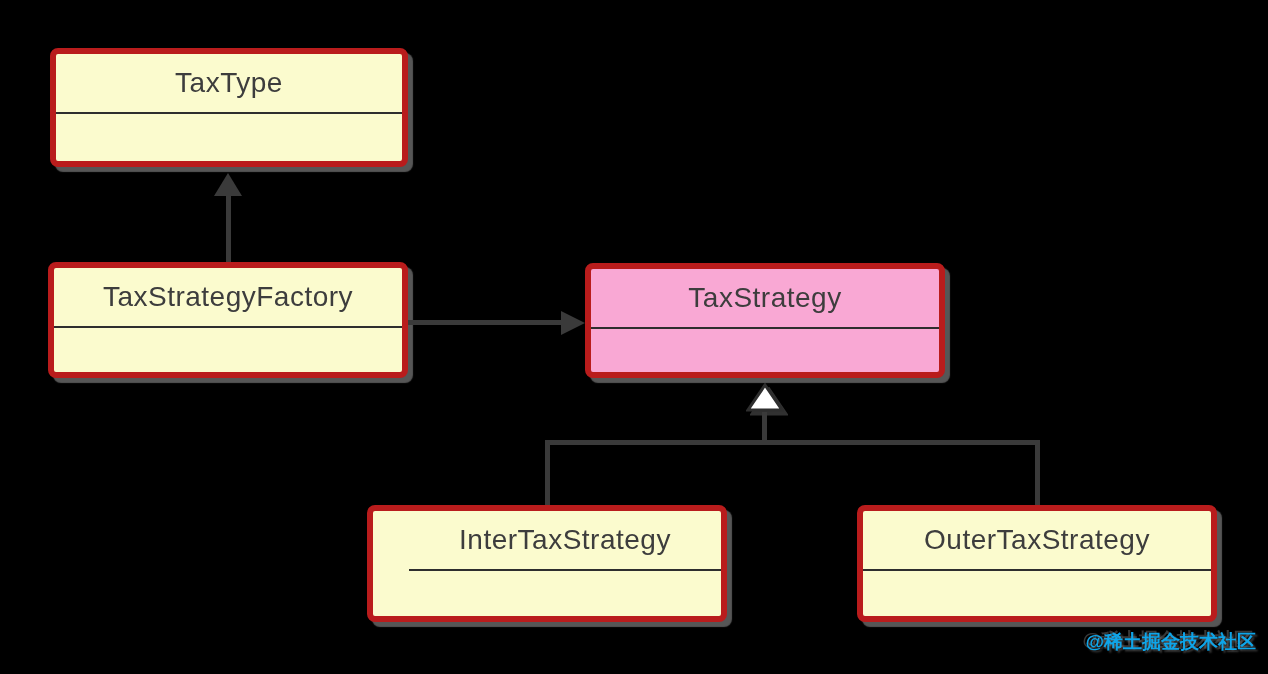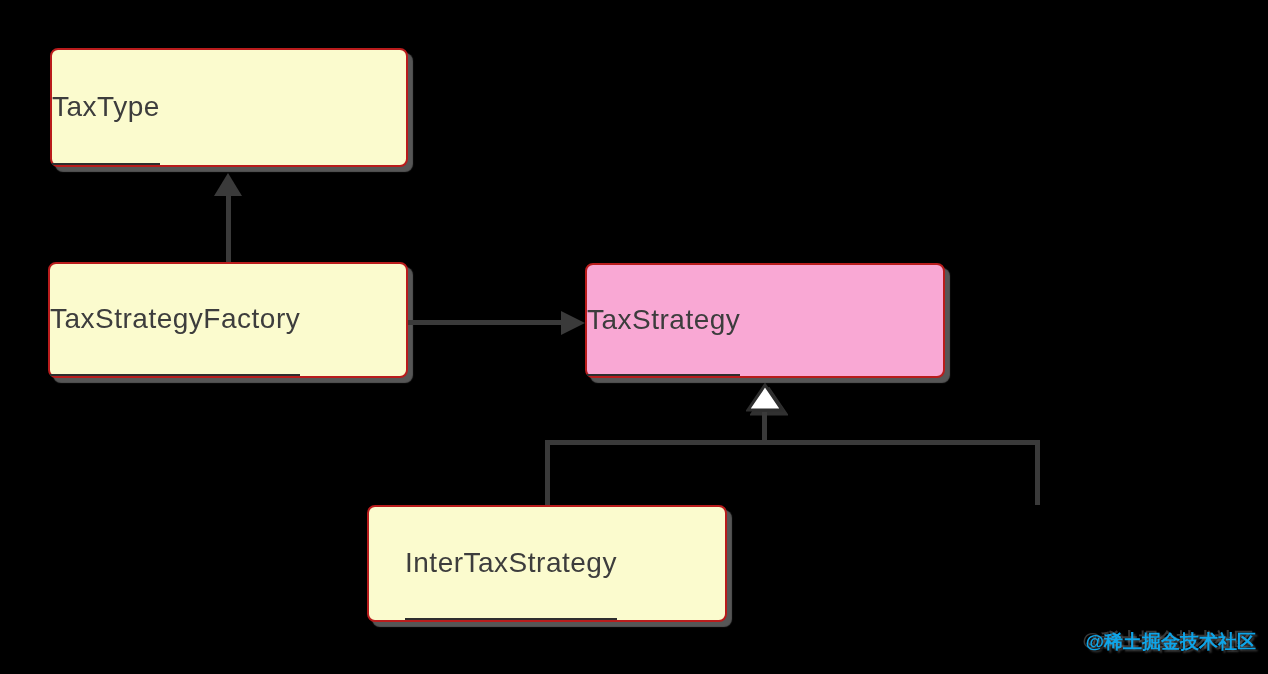--- a/index.html
+++ b/index.html
@@ -12,25 +12,26 @@
     width: 1268px;
     height: 674px;
     background: #000000;
     overflow: hidden;
     font-family: "Liberation Sans", "DejaVu Sans", sans-serif;
   }
 
   
   .uml-class {
     position: absolute;
-    border: 2px solid #b91c1c;
+    border: 6px solid #b91c1c;
     border-radius: 8px;
     box-sizing: border-box;
     box-shadow: 5px 5px 1px rgba(110,110,110,0.78);
     display: flex;
+    flex-direction: column;
   }
   .uml-class.yellow { background: #fbfbce; }
   .uml-class.green  { background: #f9a8d4; }
 
   .uml-title {
     flex: 0 0 58px;
     display: flex;
     align-items: center;
     justify-content: center;
     font-size: 28px;
@@ -94,20 +95,24 @@
   <div class="uml-class green" style="left:585px; top:263px; width:360px; height:115px;">
     <div class="uml-title">TaxStrategy</div>
     <div class="uml-body"></div>
   </div>
 
   <div class="uml-class yellow" style="left:367px; top:505px; width:360px; height:117px;padding-left:36px;">
     <div class="uml-title">InterTaxStrategy</div>
     <div class="uml-body"></div>
   </div>
 
+  <div class="uml-class yellow" style="left:857px; top:505px; width:360px; height:117px;">
+    <div class="uml-title">OuterTaxStrategy</div>
+    <div class="uml-body"></div>
+  </div>
 
   <div class="arrow-up" style="left:214px; top:173px;"></div>
   <div class="edge" style="left:226px; top:193px; width:5px; height:69px;"></div>
 
   <div class="edge" style="left:408px; top:320px; width:156px; height:5px;"></div>
   <div class="arrow-right" style="left:561px; top:311px;"></div>
 
   <svg class="tri-hollow" style="left:746px; top:383px;" width="38" height="30">
     <polygon points="19,2 36,27 2,27" fill="#ffffff" stroke="#2e2e2e" stroke-width="3"></polygon>
   </svg>

